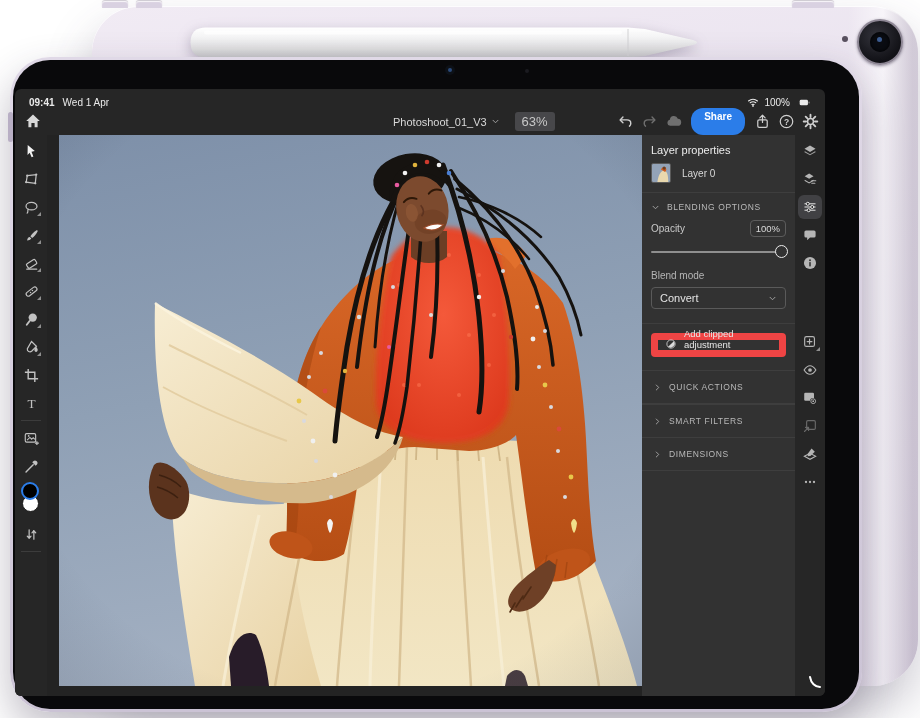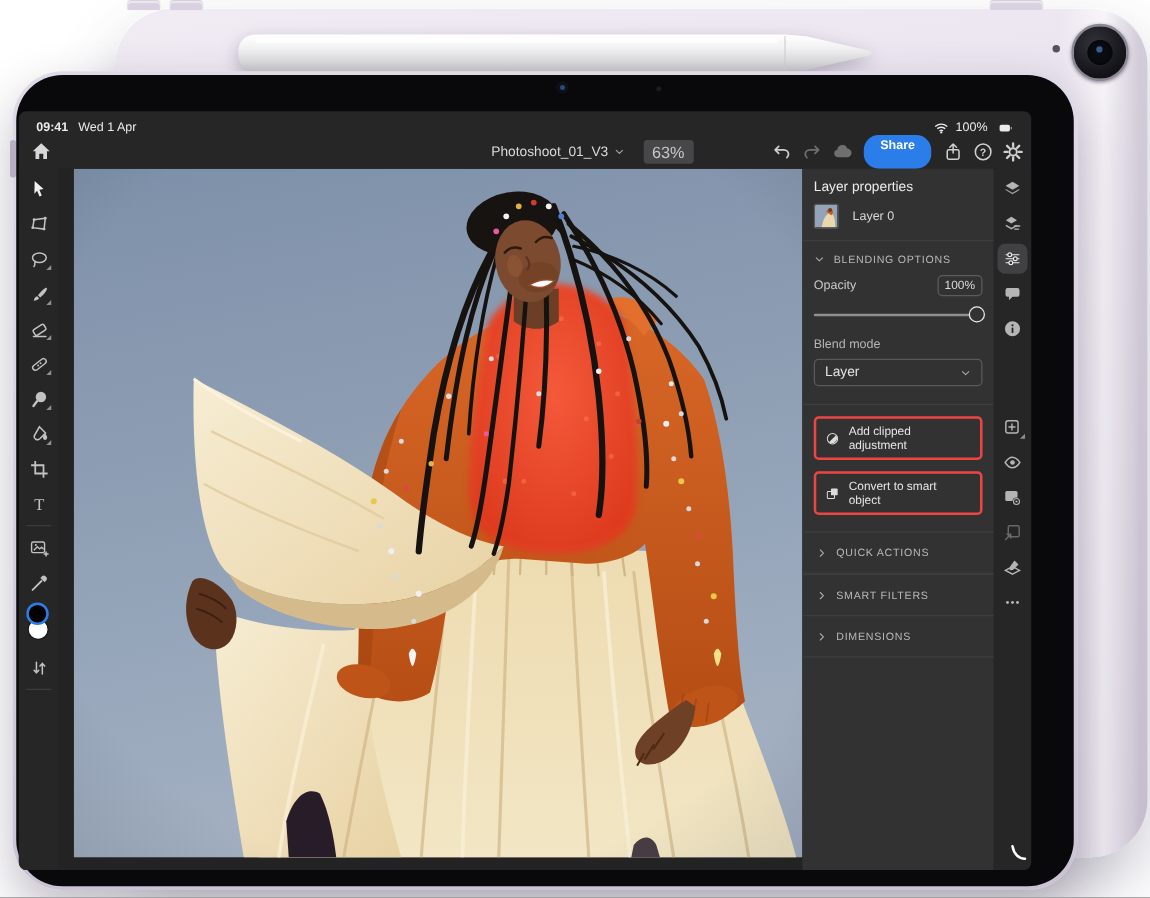--- a/index.html
+++ b/index.html
@@ -81,21 +81,21 @@
   .section-head{display:flex;align-items:flex-end;gap:7px;padding:9px 9px 0 9px}
   .sec-label{font-size:8.5px;letter-spacing:.6px;color:#b9b9b9}
   .opacity-row{display:flex;align-items:center;justify-content:space-between;margin:8px 9px 0 9px}
   .opacity-label{font-size:10px;color:#c9c9c9}
   .opacity-value{border:1px solid #5c5c5c;border-radius:4px;padding:2px 5px;font-size:9.5px;color:#dadada}
   .slider{position:relative;height:14px;margin:8px 9px 0 9px}
   .slider .track{position:absolute;left:0;right:6px;top:6px;height:2px;background:#8f8f8f;border-radius:1px}
   .slider .handle{position:absolute;right:-2px;top:0;width:13px;height:13px;border:1.5px solid #ececec;border-radius:50%;background:#323232}
   .blend-label{margin:11px 9px 0 9px;font-size:10px;color:#b5b5b5}
   .dropdown{margin:6px 9px 0 9px;height:22px;border:1px solid #5a5a5a;border-radius:4px;display:flex;align-items:center;justify-content:space-between;padding:0 8px;font-size:11px;color:#e3e3e3}
-  .pbtn{margin:9px 9px 0 9px;height:35px;border:2px solid #ef4444;border-radius:4px;display:flex;align-items:center;gap:7px;padding:0 7px;font-size:9.5px;color:#e6e6e6}
+  .pbtn{margin:9px 9px 0 9px;height:24px;border:7px solid #ef4444;border-radius:4px;display:flex;align-items:flex-end;gap:7px;padding:0 7px;font-size:9.5px;color:#e6e6e6}
   .pbtn .bicon{width:12px;height:12px;color:#dcdcdc;display:inline-flex;flex:none}
   .collapse-row{display:flex;align-items:center;gap:7px;height:32px;padding:0 11px}
   .chev-r{width:9px;height:9px;color:#a8a8a8;display:inline-flex}
 
   
   .strip{position:absolute;right:0;top:0;bottom:0;width:30px;background:#262626;display:flex;flex-direction:column;align-items:center;padding-top:2px}
   .sicon{position:relative;width:24px;height:24px;margin:2px 0;display:flex;align-items:center;justify-content:center;color:#b5b5b5}
   .sicon svg{width:16px;height:16px}
   .sicon.sel{background:#414144;border-radius:6px;color:#ececec}
   .sicon.dim{color:#696969}
@@ -525,45 +525,36 @@
             <div class="opacity-row">
               <span class="opacity-label">Opacity</span>
               <span class="opacity-value">100%</span>
             </div>
             <div class="slider">
               <div class="track"></div>
                 <div class="handle"></div>
             </div>
             <div class="blend-label">Blend mode</div>
             <div class="dropdown">
-              <span>Layer</span>
+              <span>Convert</span>
               <span class="chev">
                   <svg viewBox="0 0 18 18" width="100%" height="100%" fill="none" stroke="none">
                     <path d="M4 6.5 L9 11.5 L14 6.5" stroke="currentColor" stroke-width="1.8" stroke-linecap="round" stroke-linejoin="round"></path>
                   </svg>
                 </span>
             </div>
             <div class="pdiv" style="margin-top:14px"></div>
             <div class="pbtn">
               <span class="bicon">
                   <svg viewBox="0 0 18 18" width="100%" height="100%" fill="none" stroke="none">
                     <circle cx="9" cy="9" r="6.2" stroke="currentColor" stroke-width="1.2"></circle>
                     <path d="M4.7 13.3 L13.3 4.7 A6.2 6.2 0 0 1 4.7 13.3 Z" fill="currentColor"></path>
                   </svg>
                 </span>
               <span>Add clipped adjustment</span>
-            </div>
-            <div class="pbtn">
-              <span class="bicon">
-                  <svg viewBox="0 0 18 18" width="100%" height="100%" fill="none" stroke="none">
-                    <rect x="2.8" y="6.2" width="8.6" height="8.6" rx="1" stroke="currentColor" stroke-width="1.2"></rect>
-                    <rect x="7.2" y="2.8" width="8" height="8" rx="1" fill="currentColor"></rect>
-                  </svg>
-                </span>
-              <span>Convert to smart object</span>
             </div>
             <div class="pdiv" style="margin-top:13px"></div>
             <div id="collapse-list">
                 <div class="collapse-row">
                   <span class="chev-r">
                     <svg viewBox="0 0 18 18" width="100%" height="100%" fill="none" stroke="none">
                       <path d="M6.5 4 L11.5 9 L6.5 14" stroke="currentColor" stroke-width="1.8" stroke-linecap="round" stroke-linejoin="round"></path>
                     </svg>
                   </span>
                   <span class="sec-label">QUICK ACTIONS</span>

